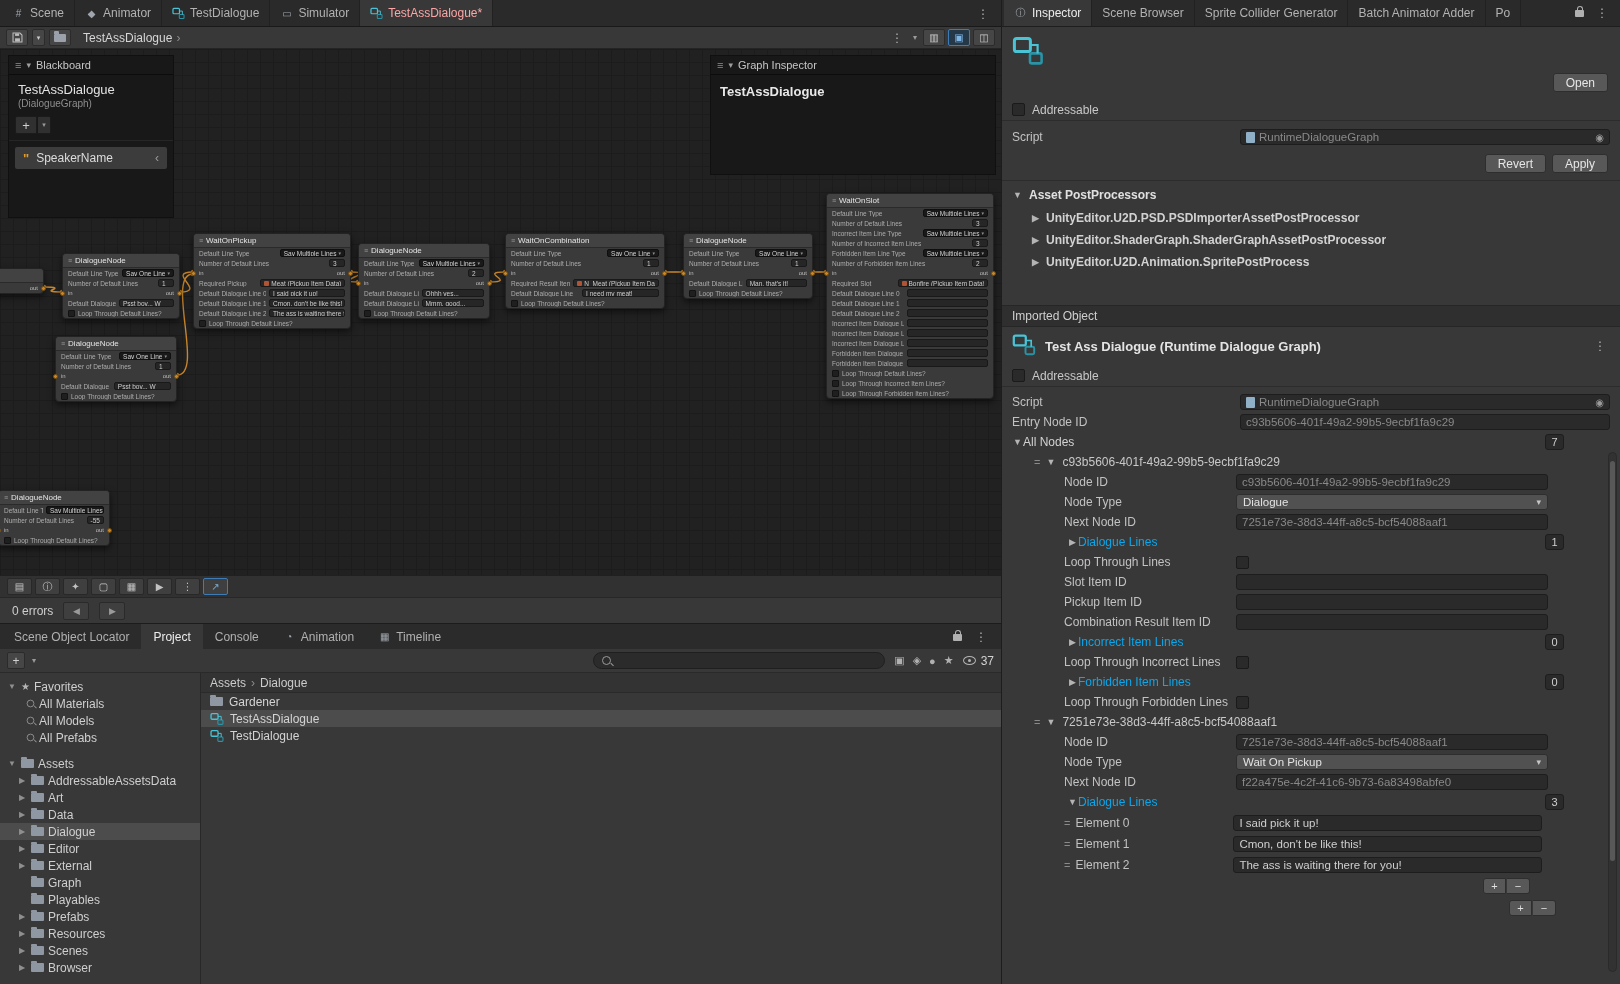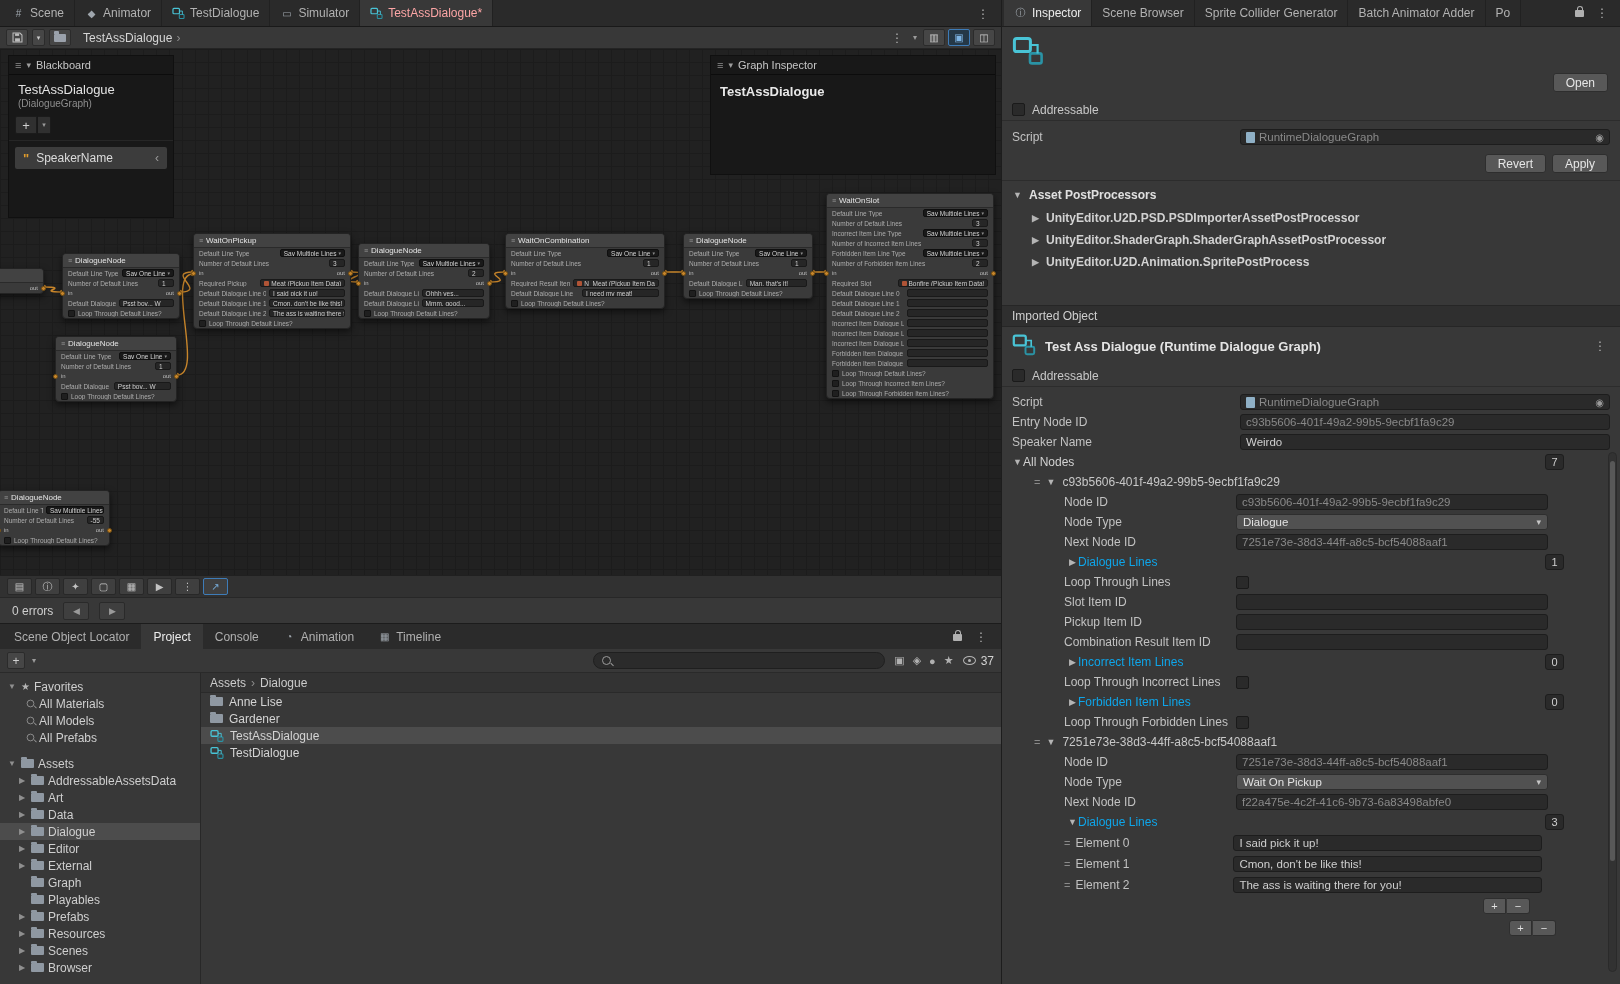--- a/index.html
+++ b/index.html
@@ -756,24 +756,20 @@
         </div>
       <div class="pfiles">
         <div class="pfiles-h">
           <span>Assets</span>
           <span class="crumb-sep">›</span>
           <span>Dialogue</span>
         </div>
         <div id="pfiles-list">
             <div class="frow">
               <span class="fo"></span>
-              <span>Anne Lise</span>
-            </div>
-            <div class="frow">
-              <span class="fo"></span>
               <span>Gardener</span>
             </div>
             <div class="frow sel">
               <svg width="14" height="14" viewBox="0 0 16 16">
                 <rect x="1.2" y="1.8" width="8" height="6.5" rx="1.2" fill="none" stroke="#49c4d6" stroke-width="1.5"></rect>
                 <rect x="9" y="9.2" width="5.8" height="5" rx="1" fill="none" stroke="#2a93a5" stroke-width="1.3"></rect>
                 <path d="M9.2 5h3.6v4.2" fill="none" stroke="#49c4d6" stroke-width="1.1"></path>
               </svg>
               <span>TestAssDialogue</span>
             </div>
@@ -895,26 +891,20 @@
         </span>
       </div>
 
       <div class="irow top">
         <span class="ilab">Entry Node ID</span>
         <span class="ifld dis">
           <span>c93b5606-401f-49a2-99b5-9ecbf1fa9c29</span>
         </span>
       </div>
 
-      <div class="irow top">
-        <span class="ilab">Speaker Name</span>
-        <span class="ifld">
-          <span>Weirdo</span>
-        </span>
-      </div>
 
       <div class="irow top">
         <span class="fo-arrow">▼</span>
         <span>All Nodes</span>
         <span class="badge">7</span>
       </div>
 
       <div id="nodes-wrap">
           <div class="nodesec">
             <div class="nshead">

